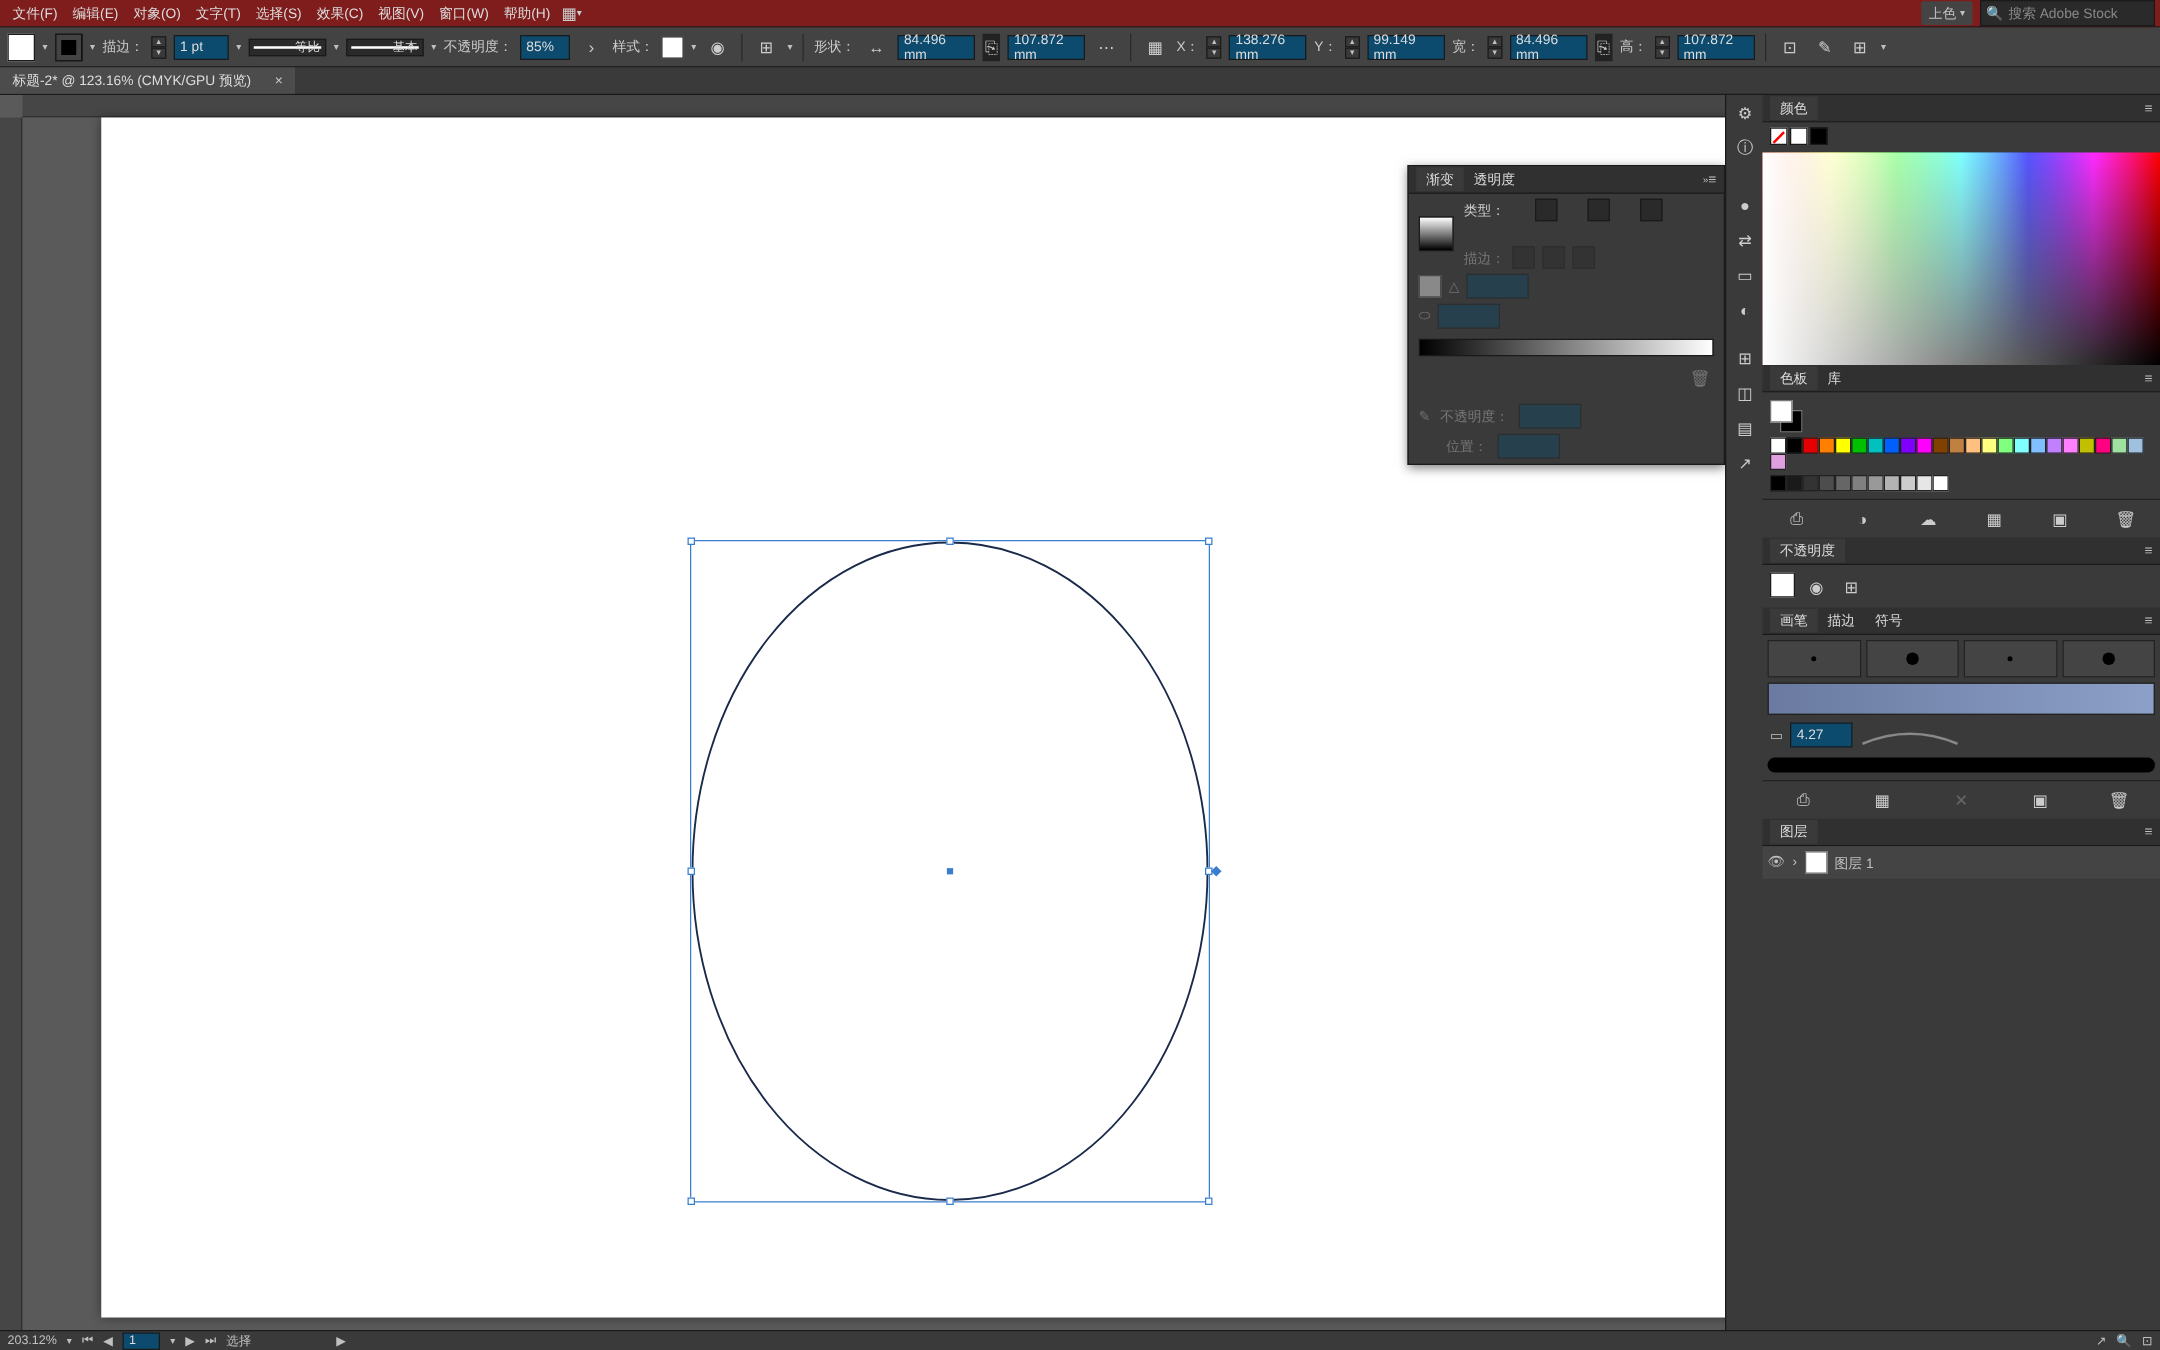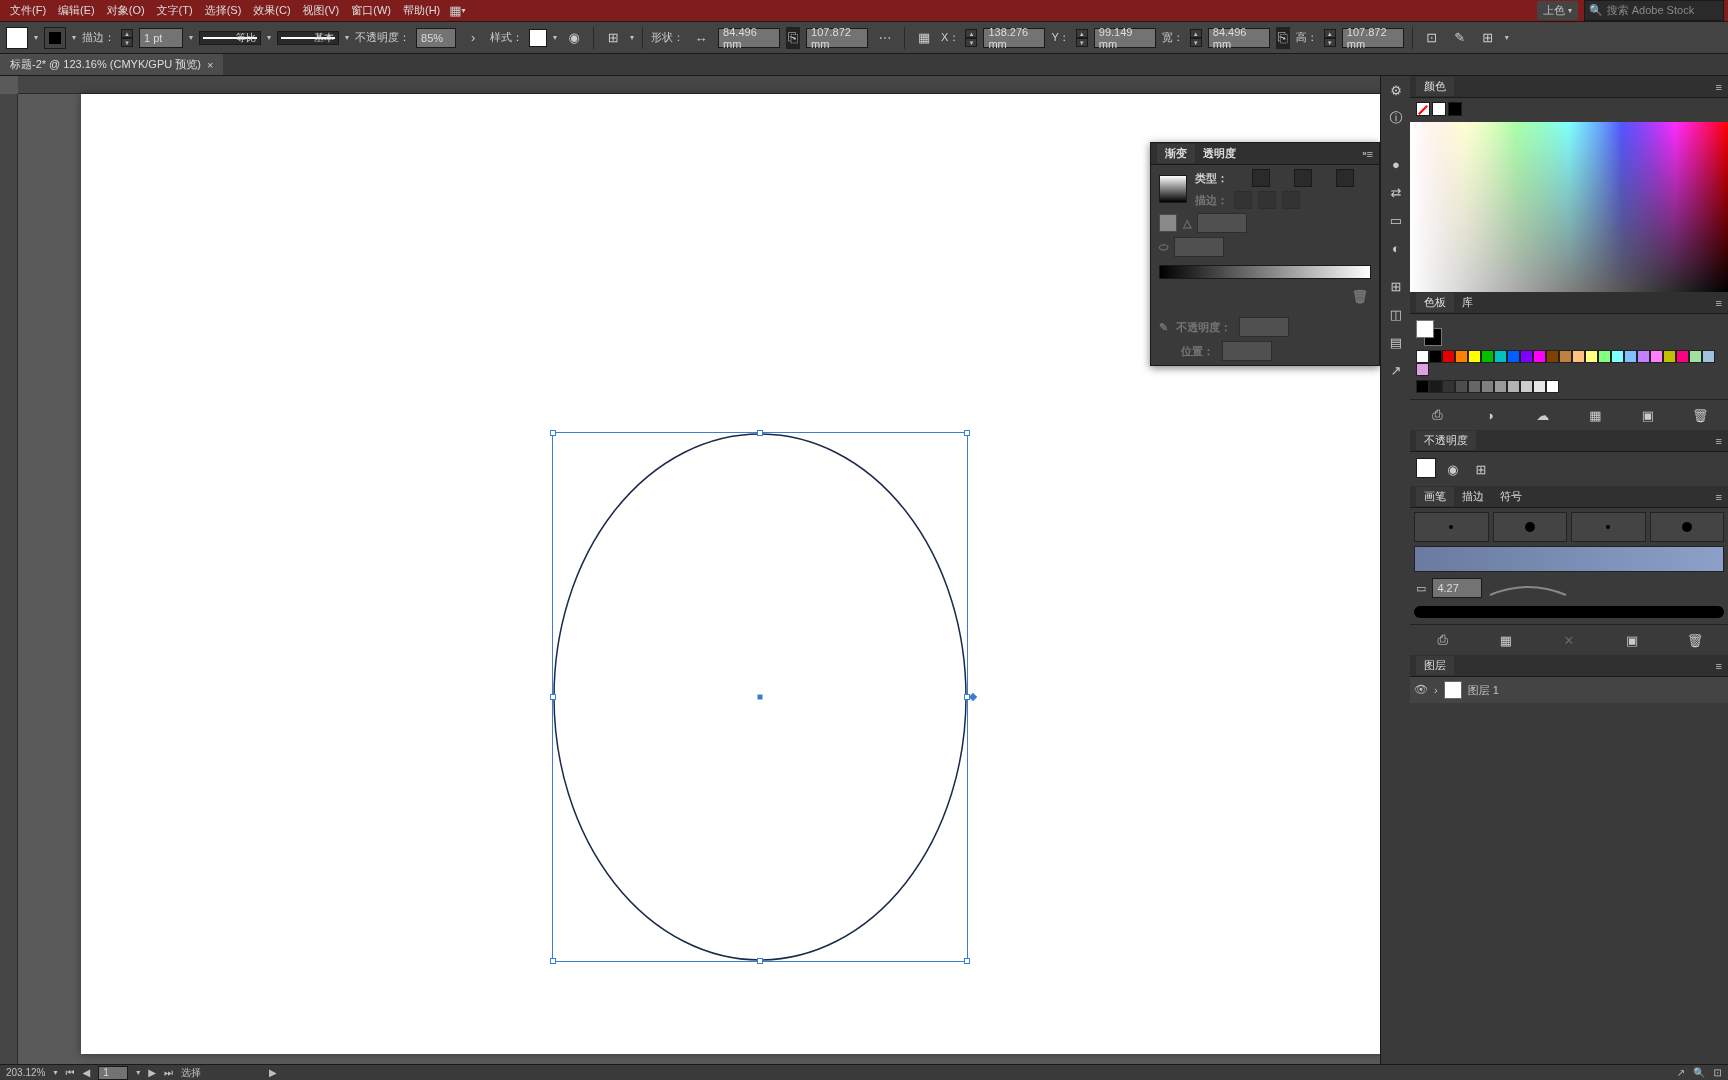--- a/index.html
+++ b/index.html
@@ -8,31 +8,31 @@
 .menubar .menu-item { padding:2px 6px; color:#ddd; cursor:default;}
 .menubar .right { margin-left:auto; display:flex; align-items:center; gap:6px;}
 .menubar .btn-grp { display:flex; align-items:center; gap:3px; background:#444; padding:2px 6px; border-radius:2px;}
 .search-box { background:#2a2a2a; border:1px solid #1a1a1a; padding:2px 4px; color:#888; width:140px; display:flex; align-items:center; gap:4px;}
 .ctrlbar { height:32px; background:#434343; display:flex; align-items:center; padding:0 6px; gap:6px; border-bottom:1px solid #1a1a1a;}
 .swatch { width:22px; height:22px; border:1px solid #1a1a1a; display:inline-block;}
 .swatch.white{background:#fff;}
 .swatch.black{background:#000;}
 .swatch.none{background:#fff; position:relative;}
 .swatch.none::after{content:"";position:absolute;left:0;right:0;top:50%;border-top:2px solid red;transform:rotate(-45deg);}
-.field { background:#737373; border:1px solid #1a1a1a; color:#ddd; height:20px; display:flex; align-items:center; padding:0 4px;}
+.field { background:#0c4a6e; border:1px solid #1a1a1a; color:#ddd; height:20px; display:flex; align-items:center; padding:0 4px;}
 .lbl { color:#ccc; font-size:11px;}
 .spin { display:flex; flex-direction:column; justify-content:center;}
 .spin .up,.spin .down{width:12px;height:9px;background:#3a3a3a;border:1px solid #1a1a1a;font-size:7px;text-align:center;line-height:7px;}
 .stroke-prev{width:62px;height:14px;background:#2a2a2a;border:1px solid #1a1a1a;display:flex;align-items:center;position:relative;}
 .stroke-line{flex:1;height:2px;background:#fff;margin:0 3px;}
 .stroke-prev .sl{position:absolute;right:4px;font-size:10px;color:#ddd;}
 .ico{width:22px;height:22px;display:flex;align-items:center;justify-content:center;color:#ccc;font-size:13px;}
 .sep{width:1px;height:22px;background:#2a2a2a;margin:0 2px;}
 .tab-strip{height:22px;background:#3a3a3a;display:flex;align-items:center;border-bottom:1px solid #1a1a1a;}
-.tab{background:#4c4c4c;padding:3px 10px;font-size:11px;color:#ddd;display:flex;align-items:center;gap:6px;}
+.tab{background:#4c4c4c;padding:3px 10px;font-size:11px;color:#ddd;display:flex;align-items:center;gap:19px;}
 .tab .close{color:#ccc;}
 .workspace{position:absolute;top:76px;left:0;right:348px;bottom:16px;background:#5a5a5a;overflow:hidden;}
 .rulerH{position:absolute;top:0;left:18px;right:0;height:18px;background:#464646;border-bottom:1px solid #2a2a2a;}
 .rulerV{position:absolute;top:18px;left:0;bottom:0;width:18px;background:#464646;border-right:1px solid #2a2a2a;}
 .canvas-area{position:absolute;top:18px;left:18px;right:0;bottom:0;background:#5a5a5a;}
 .artboard{position:absolute;left:63px;top:0;width:1458px;height:960px;background:#fff;box-shadow:0 0 8px rgba(0,0,0,.4);}
 .ellipse{position:absolute;left:534px;top:338px;width:416px;height:530px;}
 .ellipse svg{position:absolute;inset:0;}
 .bbox{position:absolute;left:534px;top:338px;width:416px;height:530px;border:1px solid #3a7ecf;}
 .handle{position:absolute;width:6px;height:6px;background:#fff;border:1px solid #3a7ecf;}
@@ -45,21 +45,21 @@
 .panel-hdr .ptab{padding:2px 8px;color:#ddd;font-size:11px;}
 .panel-hdr .ptab.active{background:#3a3a3a;}
 .panel-body{background:#3a3a3a;padding:6px;}
 .color-picker{height:170px;position:relative;background:linear-gradient(to right,#fff,rgba(255,255,255,0)),linear-gradient(to top,#000,rgba(0,0,0,0)),linear-gradient(to right,red,yellow,lime,cyan,blue,magenta,red);}
 .swatch-row{display:flex;gap:2px;margin-bottom:6px;}
 .swatch-stack{position:relative;width:26px;height:26px;}
 .swatch-stack .front{position:absolute;width:18px;height:18px;background:#fff;border:1px solid #777;top:0;left:0;z-index:2;}
 .swatch-stack .back{position:absolute;width:18px;height:18px;background:#000;border:1px solid #777;bottom:0;right:0;}
 .swatch-grid{display:flex;flex-wrap:wrap;gap:0;}
 .sw{width:13px;height:13px;border:1px solid #222;}
-.grad-panel{position:absolute;top:142px;right:348px;width:230px;background:#3a3a3a;border:1px solid #1a1a1a;box-shadow:0 2px 8px rgba(0,0,0,.5);font-weight:bold;}
+.grad-panel{position:absolute;top:132px;right:348px;width:254px;background:#3a3a3a;border:1px solid #1a1a1a;box-shadow:0 2px 8px rgba(0,0,0,.5);}
 .grad-row{display:flex;align-items:center;padding:4px 8px;gap:8px;}
 .grad-slider{height:14px;background:linear-gradient(to right,#000,#fff);border:1px solid #1a1a1a;margin:4px 8px;}
 .grad-sw{width:28px;height:28px;background:linear-gradient(to bottom,#fff,#000);border:1px solid #1a1a1a;}
 .mini-box{width:18px;height:18px;background:#2a2a2a;border:1px solid #1a1a1a;}
 .statusbar{position:absolute;bottom:0;left:0;right:0;height:16px;background:#3a3a3a;display:flex;align-items:center;padding:0 6px;gap:8px;border-top:1px solid #1a1a1a;font-size:10px;}
 .brush-row{display:flex;gap:4px;padding:4px;}
 .brush-item{flex:1;height:30px;background:#444;border:1px solid #222;display:flex;align-items:center;justify-content:center;}
 .dot-s{width:4px;height:4px;border-radius:50%;background:#000;}
 .dot-m{width:10px;height:10px;border-radius:50%;background:#000;}
 .layer-row{display:flex;align-items:center;padding:4px;gap:6px;background:#444;}
@@ -202,21 +202,21 @@
 <div class="grad-panel">
   <div class="panel-hdr">
     <span class="ptab active">渐变</span>
     <span class="ptab">透明度</span>
     <span style="margin-left:auto" class="chevron">»</span>
     <span>≡</span>
   </div>
   <div class="grad-row">
     <div class="grad-sw"></div>
     <div style="flex:1">
-      <div style="display:flex;gap:24px;align-items:center;margin-bottom:4px">
+      <div style="display:flex;gap:24px;align-items:center;margin-bottom:20px">
           <span class="lbl">类型：</span>
           <span class="mini-box"></span>
           <span class="mini-box"></span>
           <span class="mini-box"></span>
         </div>
       <div style="display:flex;gap:6px;align-items:center;opacity:.4">
           <span class="lbl">描边：</span>
           <span class="mini-box"></span>
           <span class="mini-box"></span>
           <span class="mini-box"></span>

